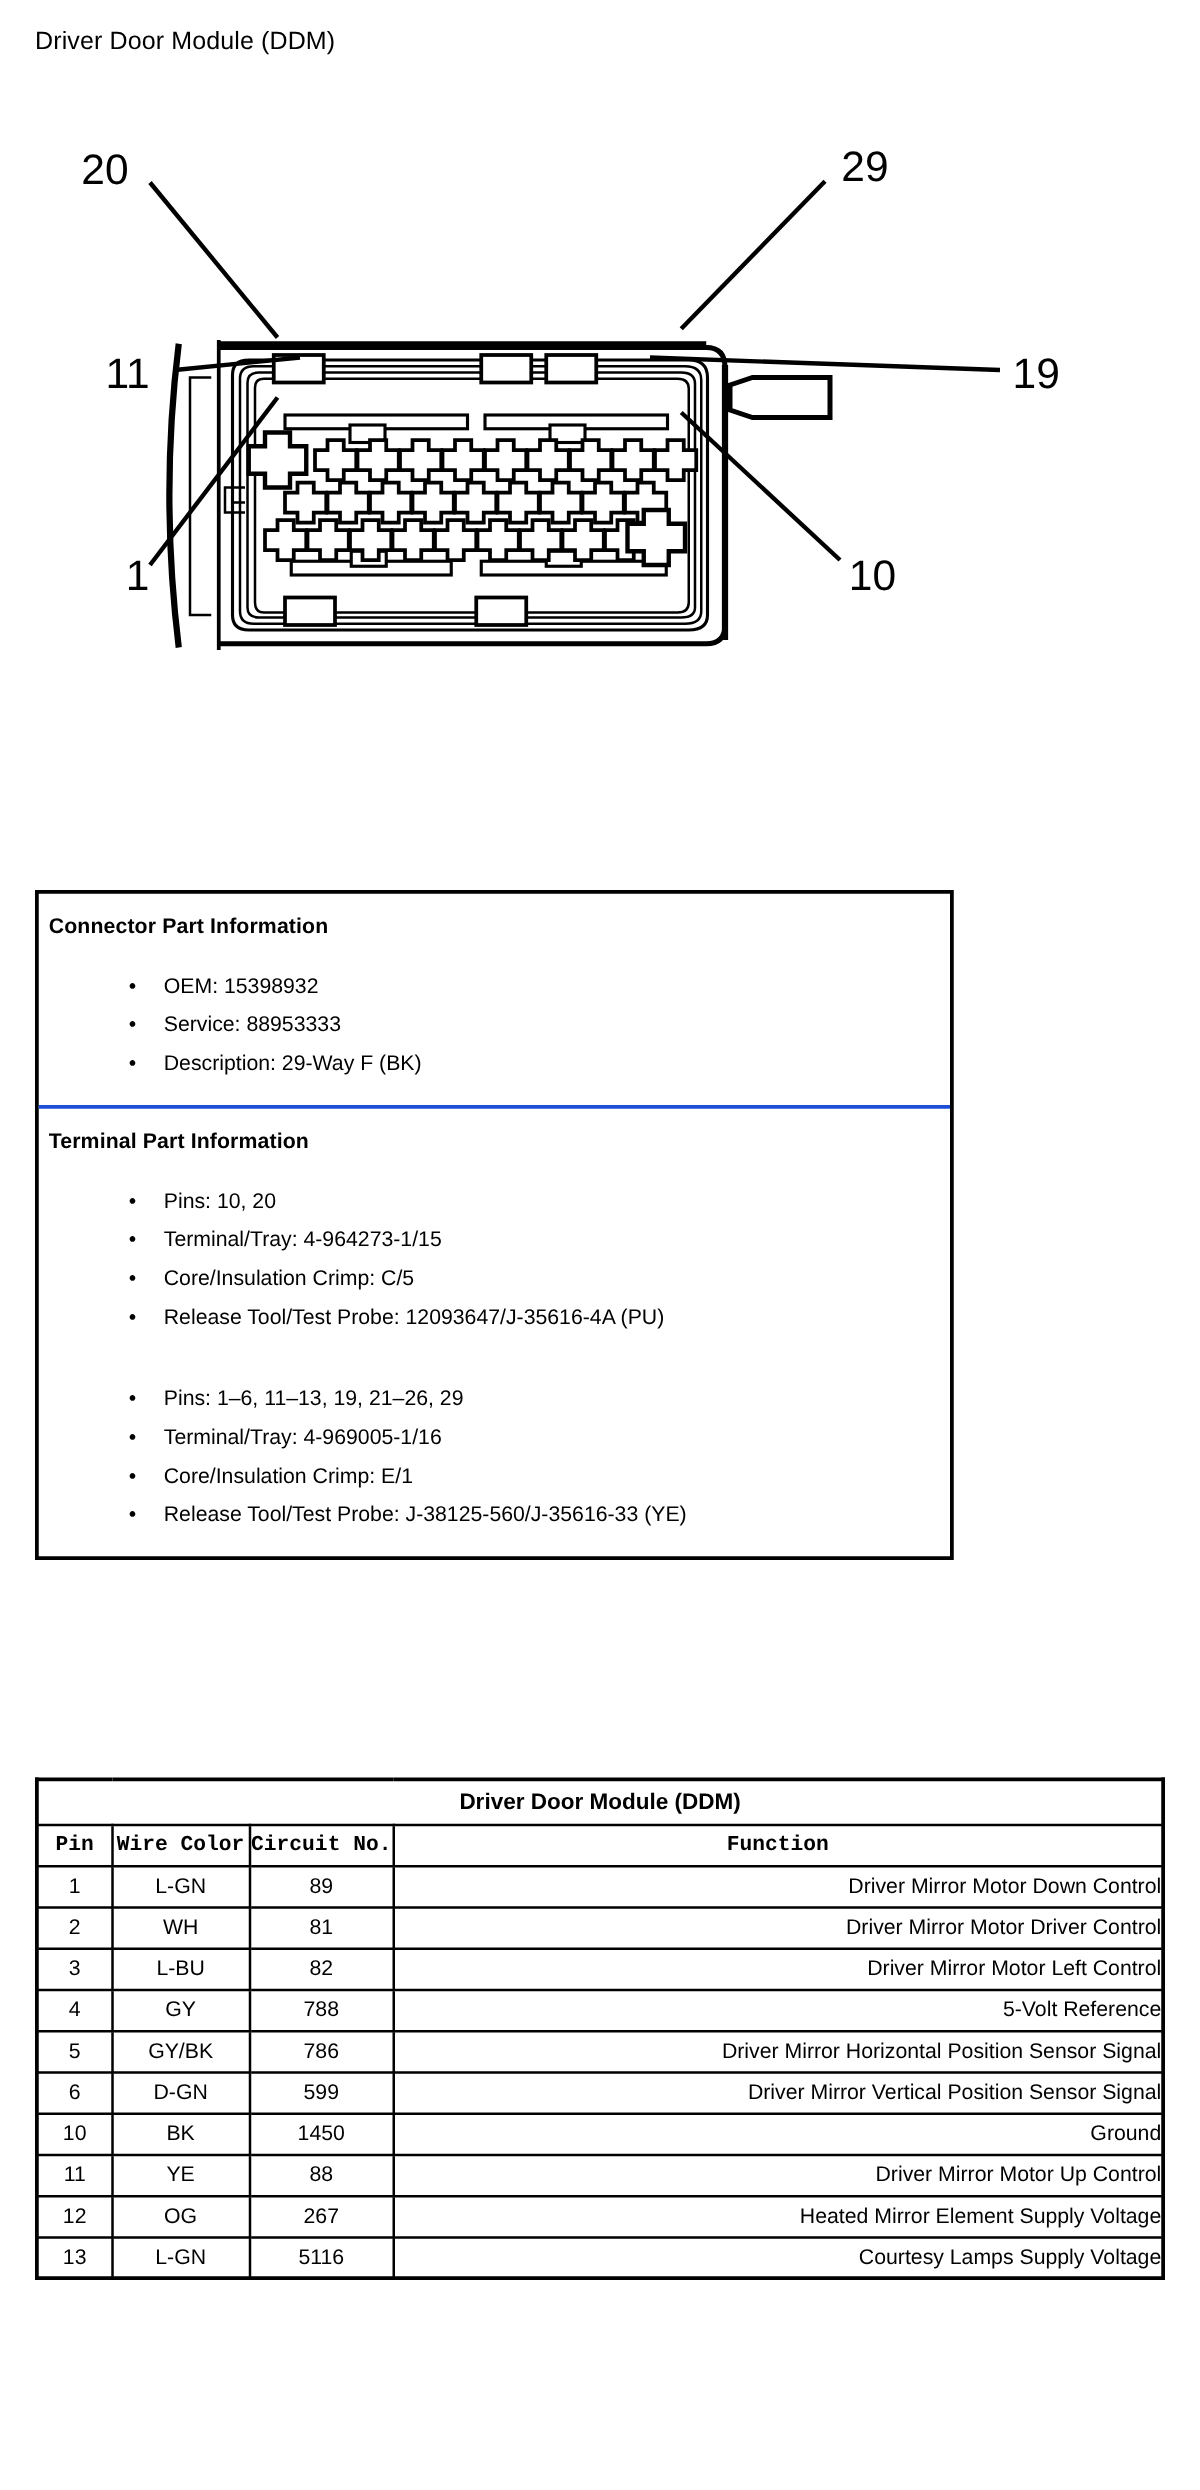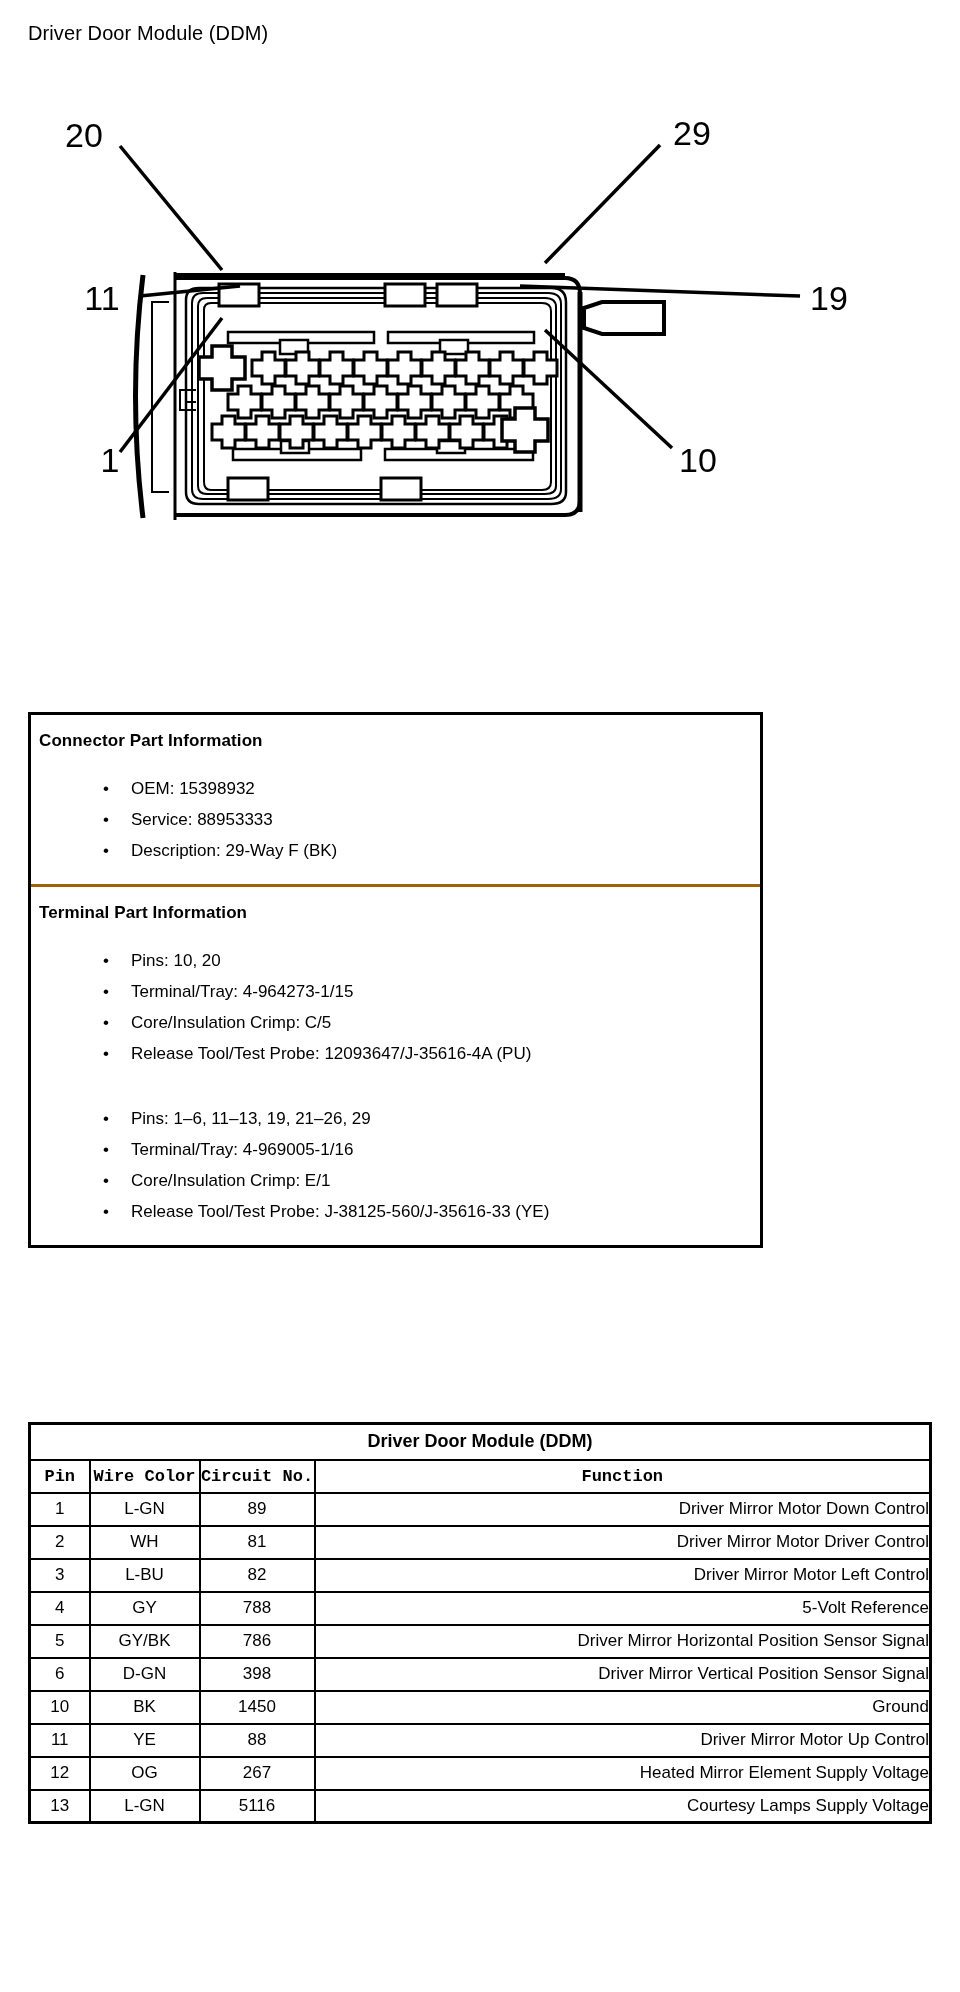--- a/index.html
+++ b/index.html
@@ -49,21 +49,21 @@
     left: 28px;
     top: 712px;
     width: 735px;
     border: 3px solid #000;
     background: #fff;
   }
   .info-section {
     padding: 14px 14px 18px 0;
   }
   .info-section + .info-section {
-    border-top: 3px solid #a16207;
+    border-top: 3px solid #1d4ed8;
   }
   .info-heading {
     font-size: 17px;
     font-weight: bold;
     padding: 2px 0 0 8px;
     letter-spacing: .1px;
   }
   .info-list {
     list-style: none;
     margin: 0;
@@ -347,21 +347,21 @@
       </tr>
       <tr>
         <td class="c-pin">5</td>
         <td class="c-color">GY/BK</td>
         <td class="c-circ">786</td>
         <td class="c-func">Driver Mirror Horizontal Position Sensor Signal</td>
       </tr>
       <tr>
         <td class="c-pin">6</td>
         <td class="c-color">D-GN</td>
-        <td class="c-circ">398</td>
+        <td class="c-circ">599</td>
         <td class="c-func">Driver Mirror Vertical Position Sensor Signal</td>
       </tr>
       <tr>
         <td class="c-pin">10</td>
         <td class="c-color">BK</td>
         <td class="c-circ">1450</td>
         <td class="c-func">Ground</td>
       </tr>
       <tr>
         <td class="c-pin">11</td>

